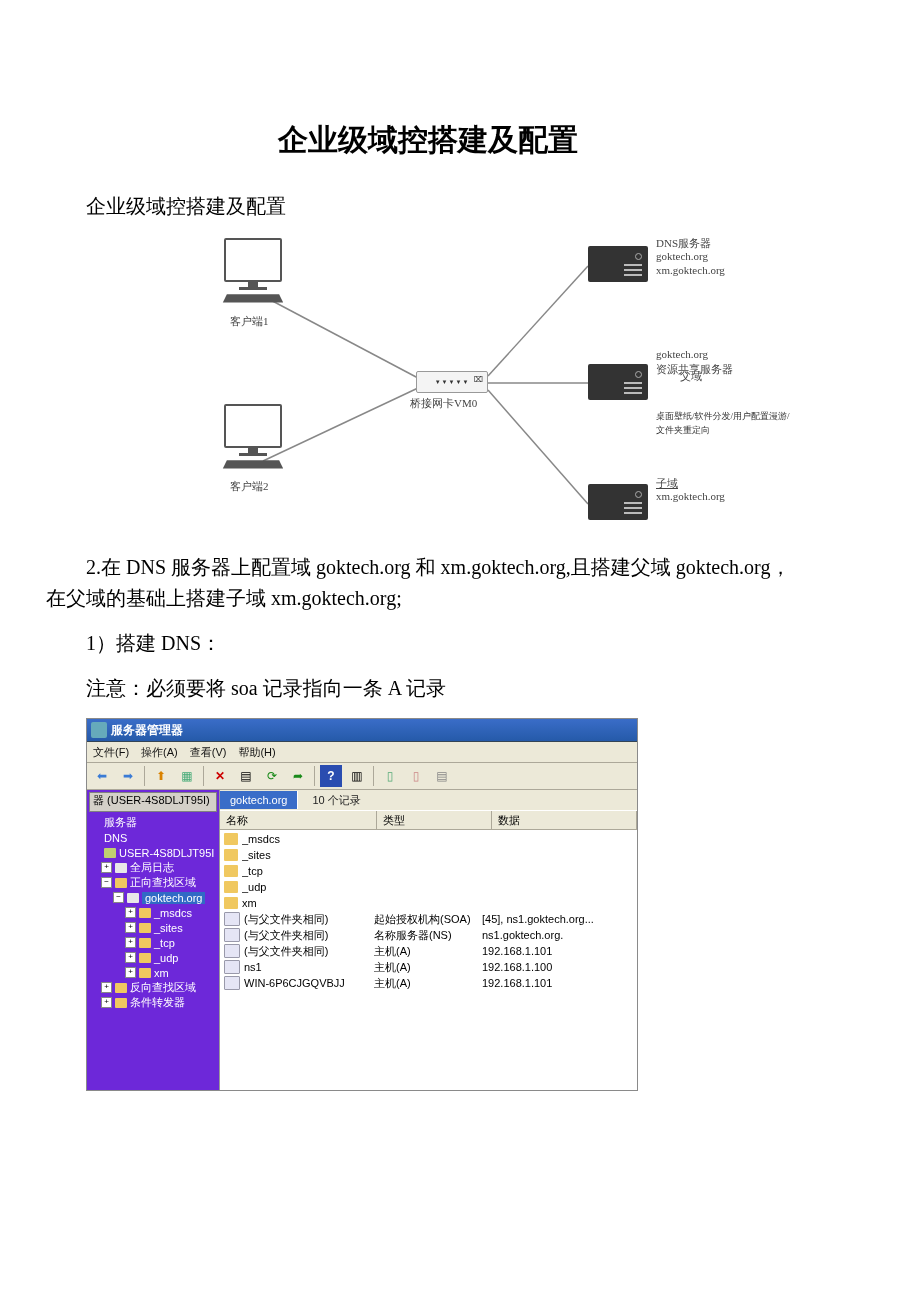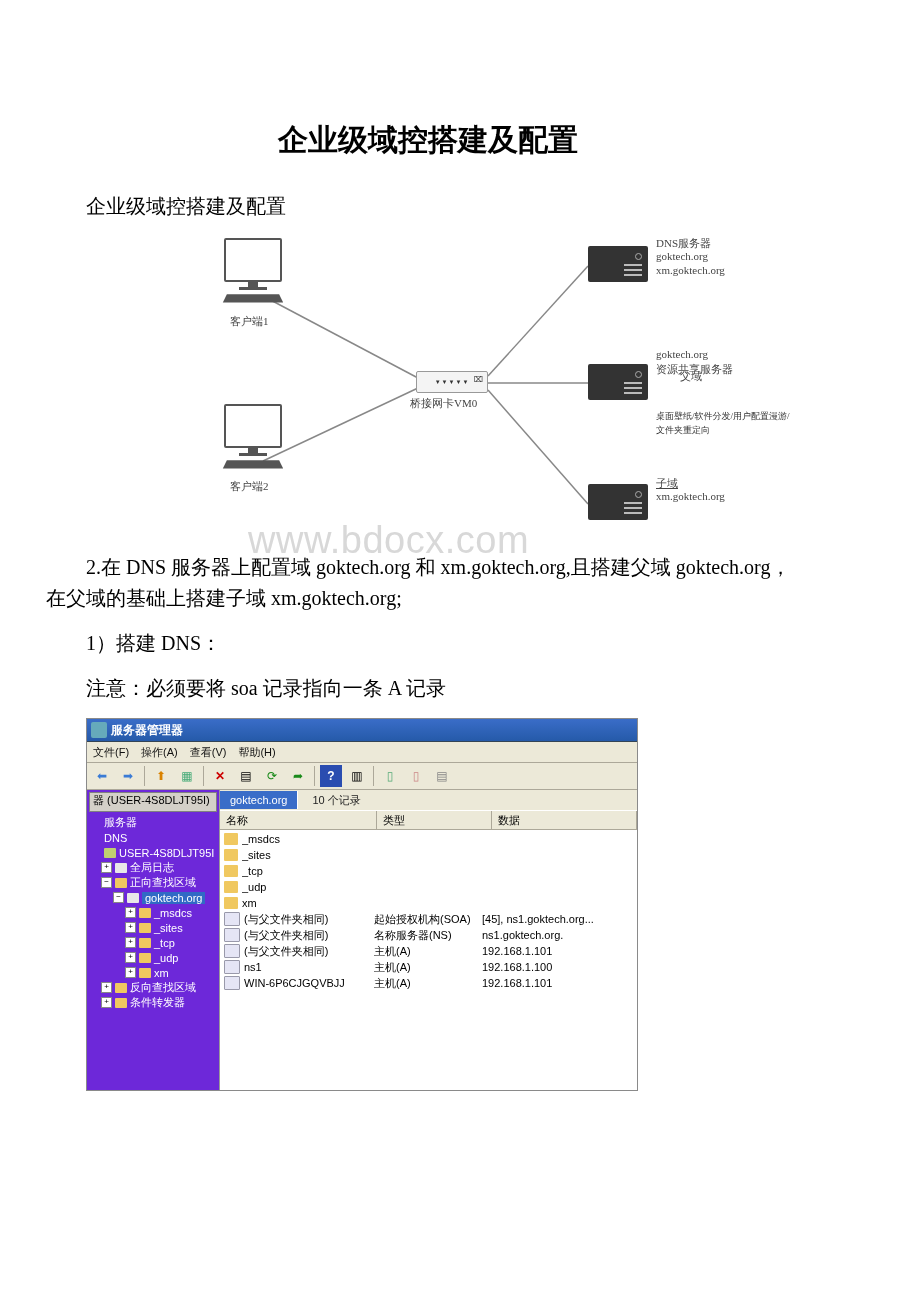--- a/index.html
+++ b/index.html
@@ -234,21 +234,20 @@
     <div class="srv" style="left:430px; top:248px;">
         <div class="lines">
           <span></span>
           <span></span>
           <span></span>
         </div>
       </div>
     <div class="d-label" style="left:498px; top:240px;text-decoration:underline;">子域</div>
     <div class="d-label" style="left:498px; top:254px;">xm.goktech.org</div>
 
-    <div class="watermark">www.bdocx.com</div>
   </div>
 
   <p class="para">2.在 DNS 服务器上配置域 goktech.org 和 xm.goktech.org,且搭建父域 goktech.org，在父域的基础上搭建子域 xm.goktech.org;</p>
   <p class="para">1）搭建 DNS：</p>
   <p class="para">注意：必须要将 soa 记录指向一条 A 记录</p>
 
   <div class="mmc">
     <div class="titlebar">
       <div class="ticon"></div>
       <div class="ttxt">服务器管理器</div>

